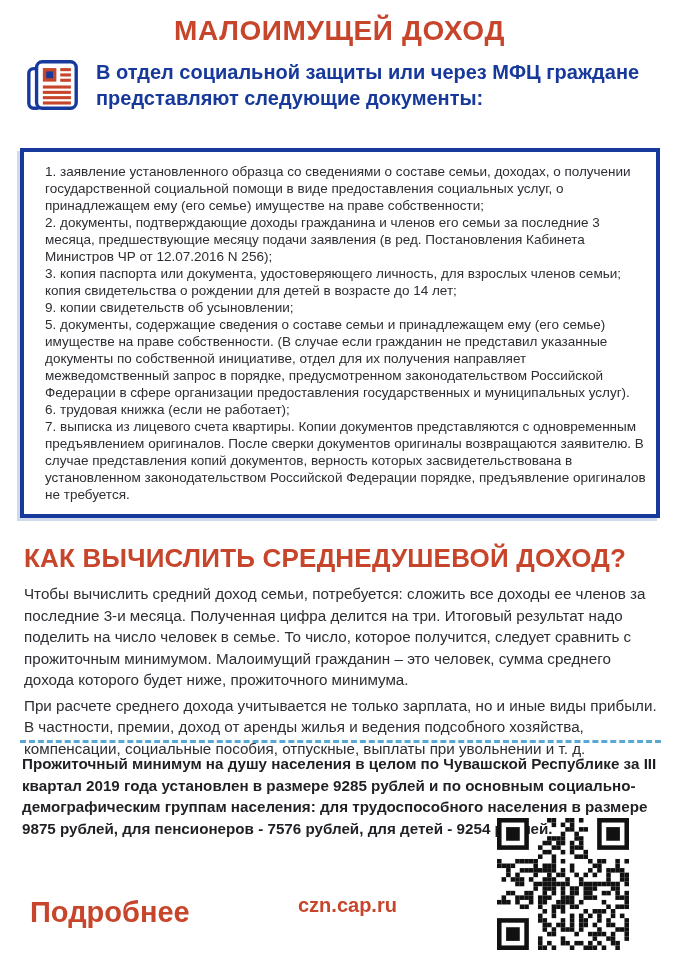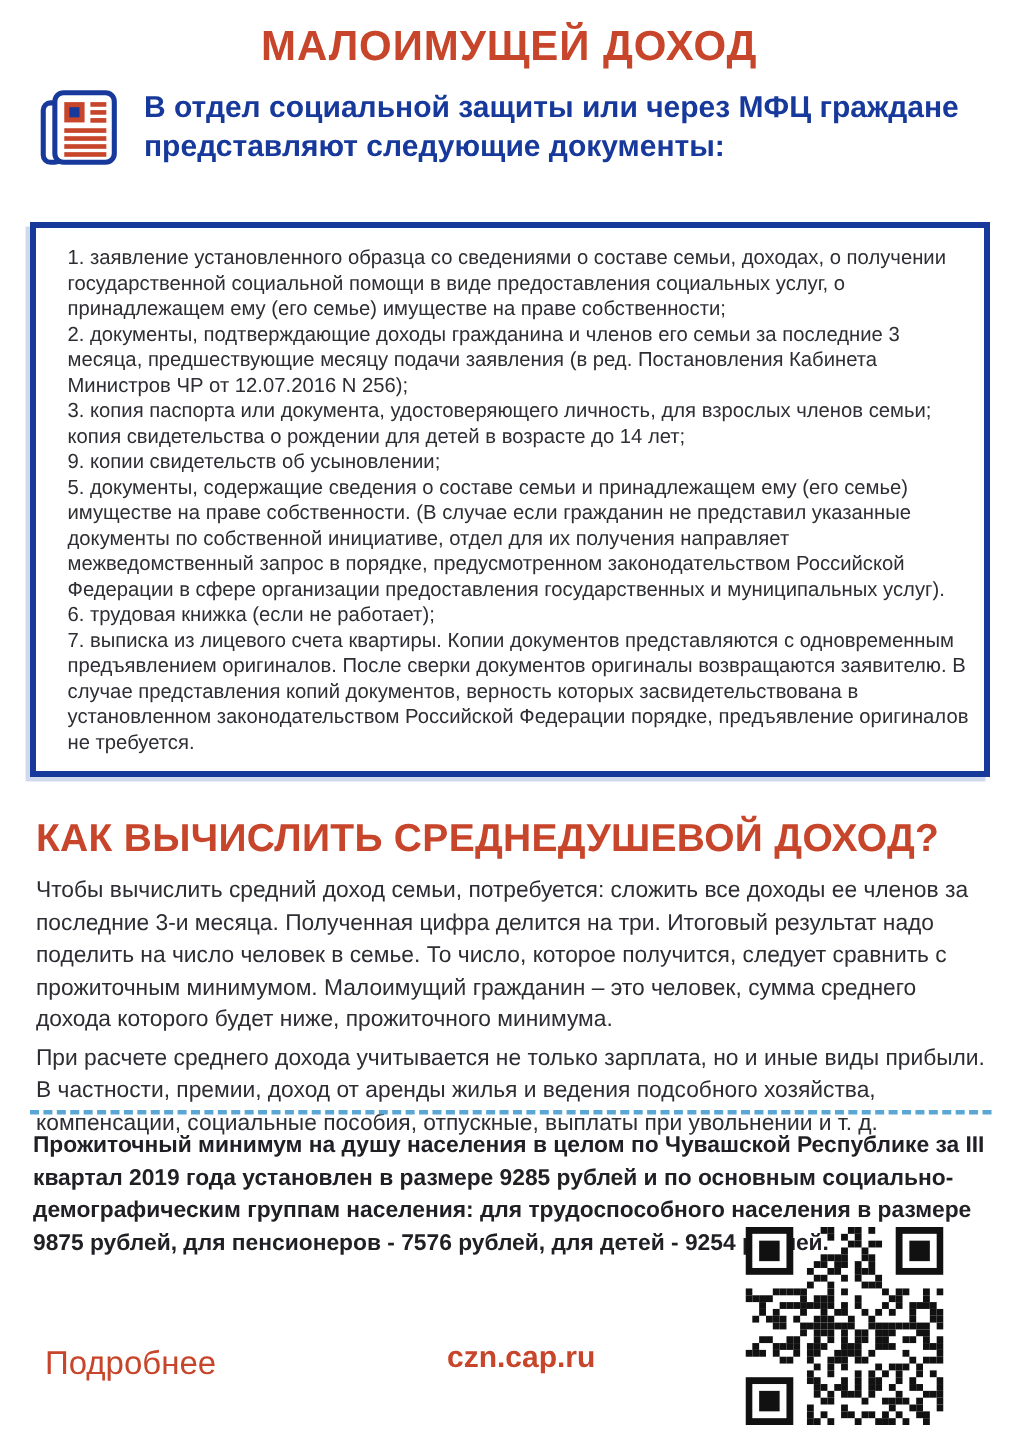--- a/index.html
+++ b/index.html
@@ -84,22 +84,22 @@
   }
   .qr{
     position:absolute;
     top:818px; right:50px;
     width:132px; height:132px;
   }
   .more-label{
     position:absolute;
     left:30px; top:896px;
     color:var(--orange);
-    font-weight:normal;
-    font-size:22px;
+    font-weight:bold;
+    font-size:29px;
   }
   .site-link{
     position:absolute;
     left:298px; top:894px;
     color:var(--orange);
     font-weight:bold;
     font-size:20px;
     text-decoration:none;
   }
 </style>

